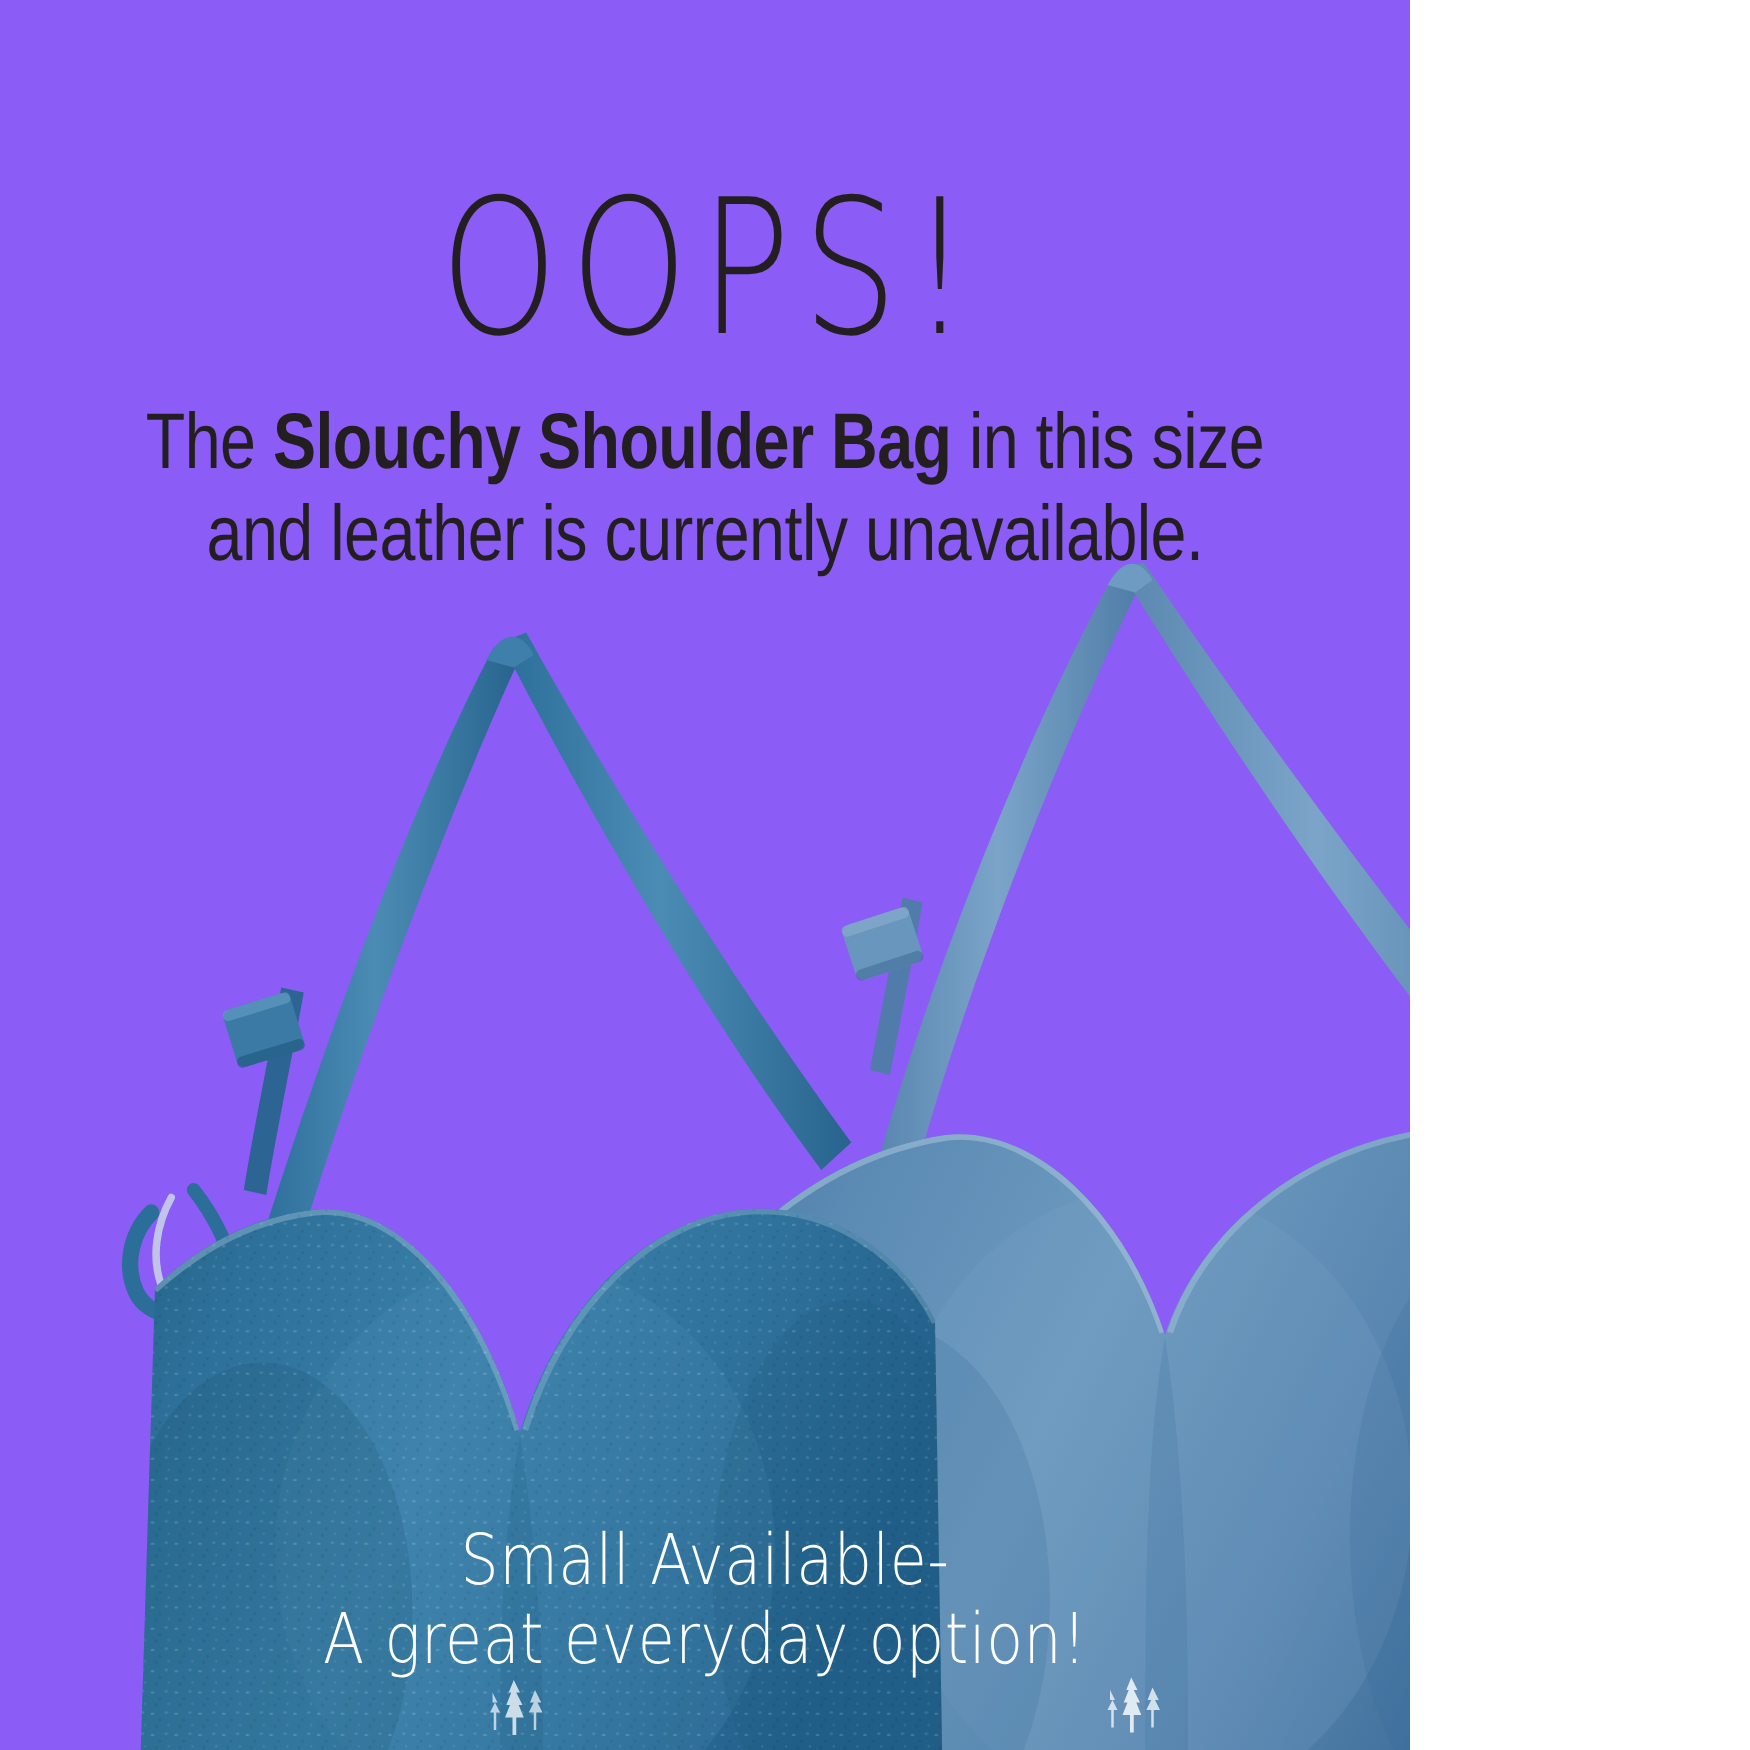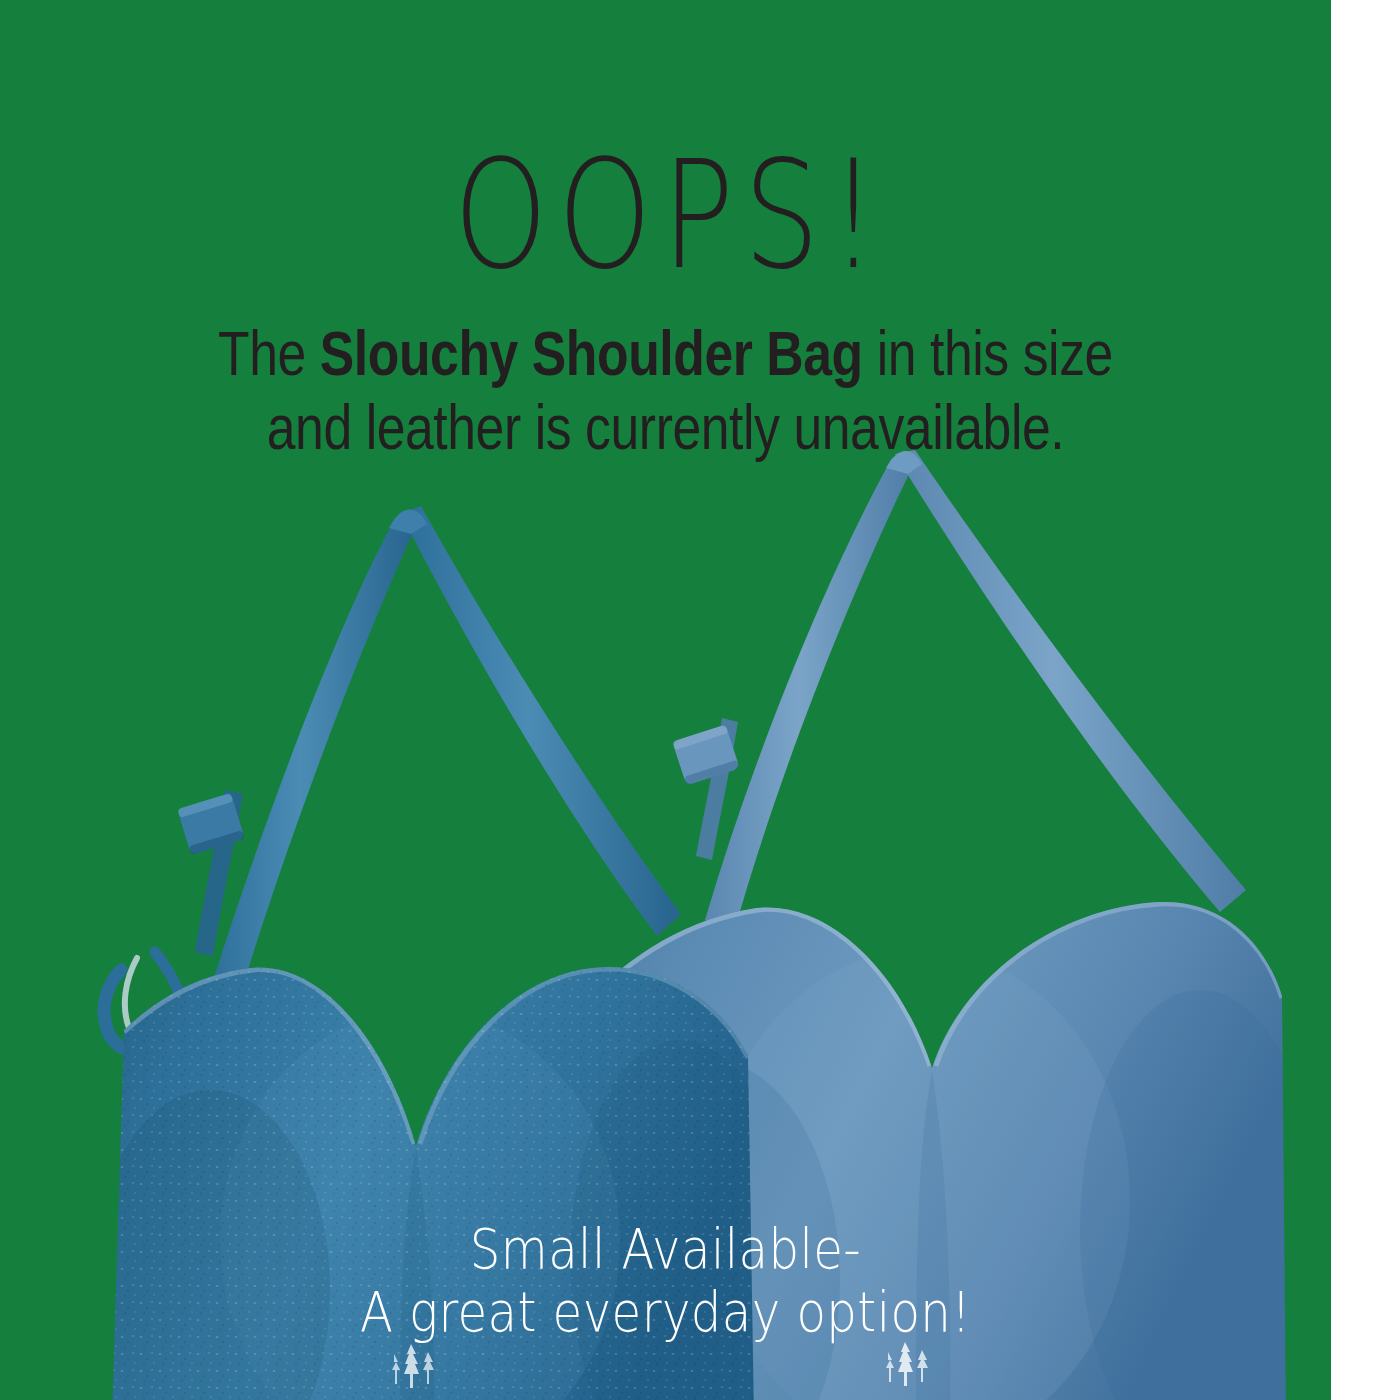--- a/index.html
+++ b/index.html
@@ -2,24 +2,24 @@
 <html><head>
 <meta charset="utf-8">
 <style>
   html, body {
     margin: 0;
     padding: 0;
     background: #ffffff;
   }
   #stage {
     position: relative;
-    width: 1331px;
+    width: 1128px;
     height: 1400px;
     overflow: hidden;
-    background: #15803d;
+    background: #8b5cf6;
     font-family: "Liberation Sans", sans-serif;
   }
 
   
   #photo {
     position: absolute;
     inset: 0;
     overflow: hidden;
   }
 

